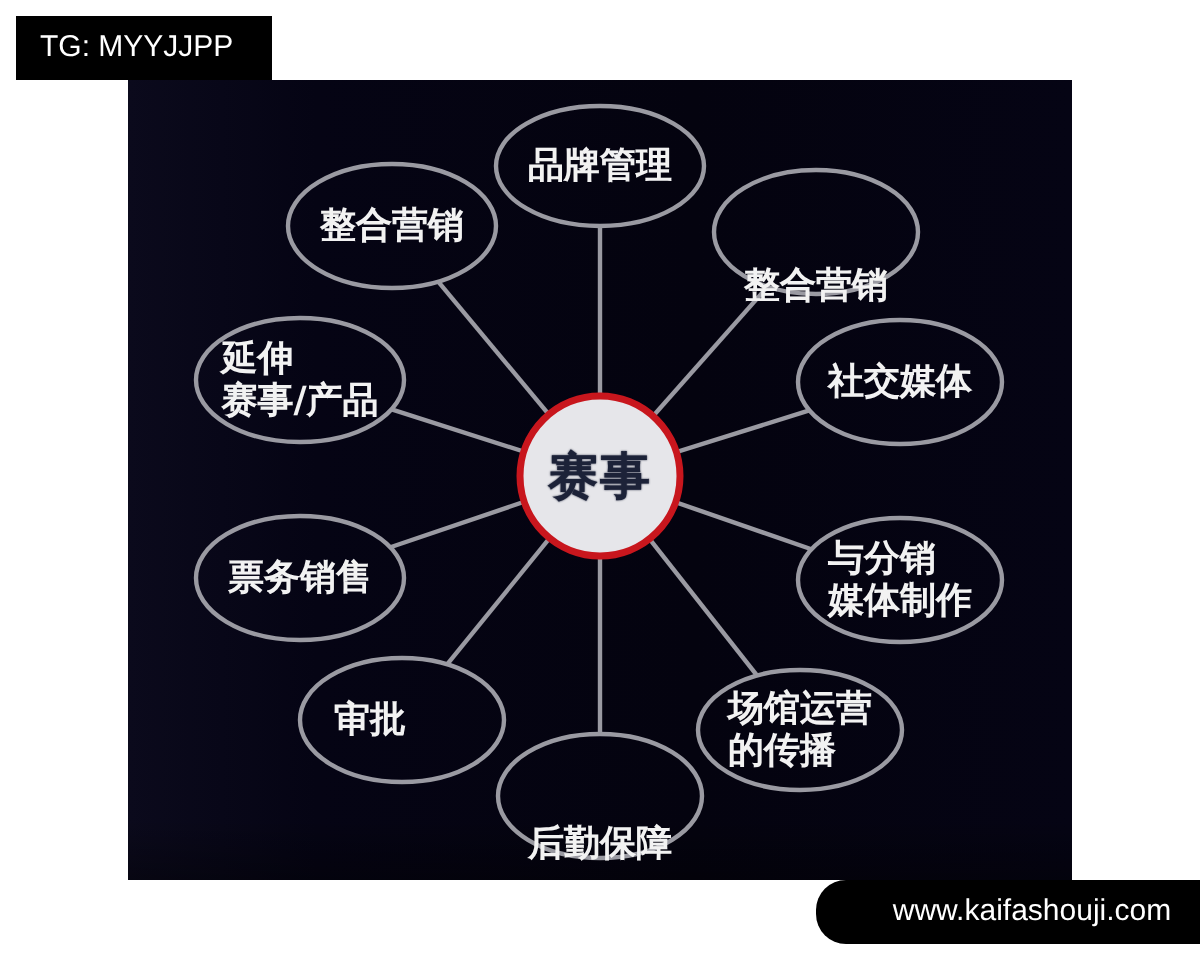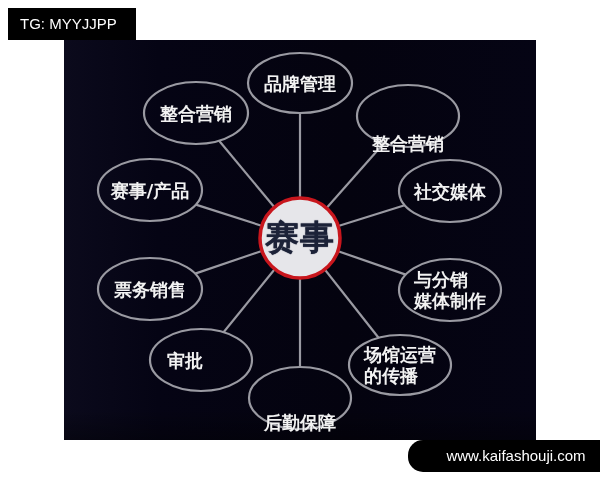--- a/index.html
+++ b/index.html
@@ -16,21 +16,21 @@
     position:absolute; left:0; right:0; bottom:0; height:30px;
     background:linear-gradient(180deg, rgba(0,0,0,0) 0%, rgba(0,0,0,0.35) 100%);
   }
   svg.diagram { position:absolute; left:0; top:0; }
   .node-label {
     position:absolute; color:#f2f2f2; font-weight:bold; font-size:18px;
     text-align:left; line-height:21px; white-space:nowrap;
     transform:translate(-50%,-50%);
   }
   .center-label {
-    position:absolute; color:#1c2238; font-weight:bold; font-size:34px;
+    position:absolute; color:#1c2238; font-weight:bold; font-size:25px;
     transform:translate(-50%,-50%); letter-spacing:1px; white-space:nowrap;
     text-shadow:0 0 1px #1c2238;
   }
   .tag {
     position:absolute; background:#000000; color:#ffffff; font-size:15px;
     font-family:"Liberation Sans", sans-serif; white-space:nowrap;
   }
   .tag-top { left:8px; top:8px; height:32px; line-height:32px; padding:0 12px 0 12px; width:104px; }
   .tag-bottom { left:408px; top:440px; height:32px; line-height:32px; width:216px; text-align:center;border-radius:15px; }
 </style>
@@ -75,20 +75,21 @@
     <div class="node-label" style="left: 300px; top: 83px;">
       <div>品牌管理</div>
     </div>
     <div class="node-label" style="left: 196px; top: 113px;">
       <div>整合营销</div>
     </div>
     <div class="node-label" style="left: 408px; top: 116px; margin-top: 27px;">
       <div>整合营销</div>
     </div>
     <div class="node-label" style="left: 150px; top: 190px;">
+      <div>延伸</div>
       <div>赛事/产品</div>
     </div>
     <div class="node-label" style="left: 450px; top: 191px;">
       <div>社交媒体</div>
     </div>
     <div class="node-label" style="left: 150px; top: 289px;">
       <div>票务销售</div>
     </div>
     <div class="node-label" style="left: 450px; top: 290px;">
       <div>与分销</div>

